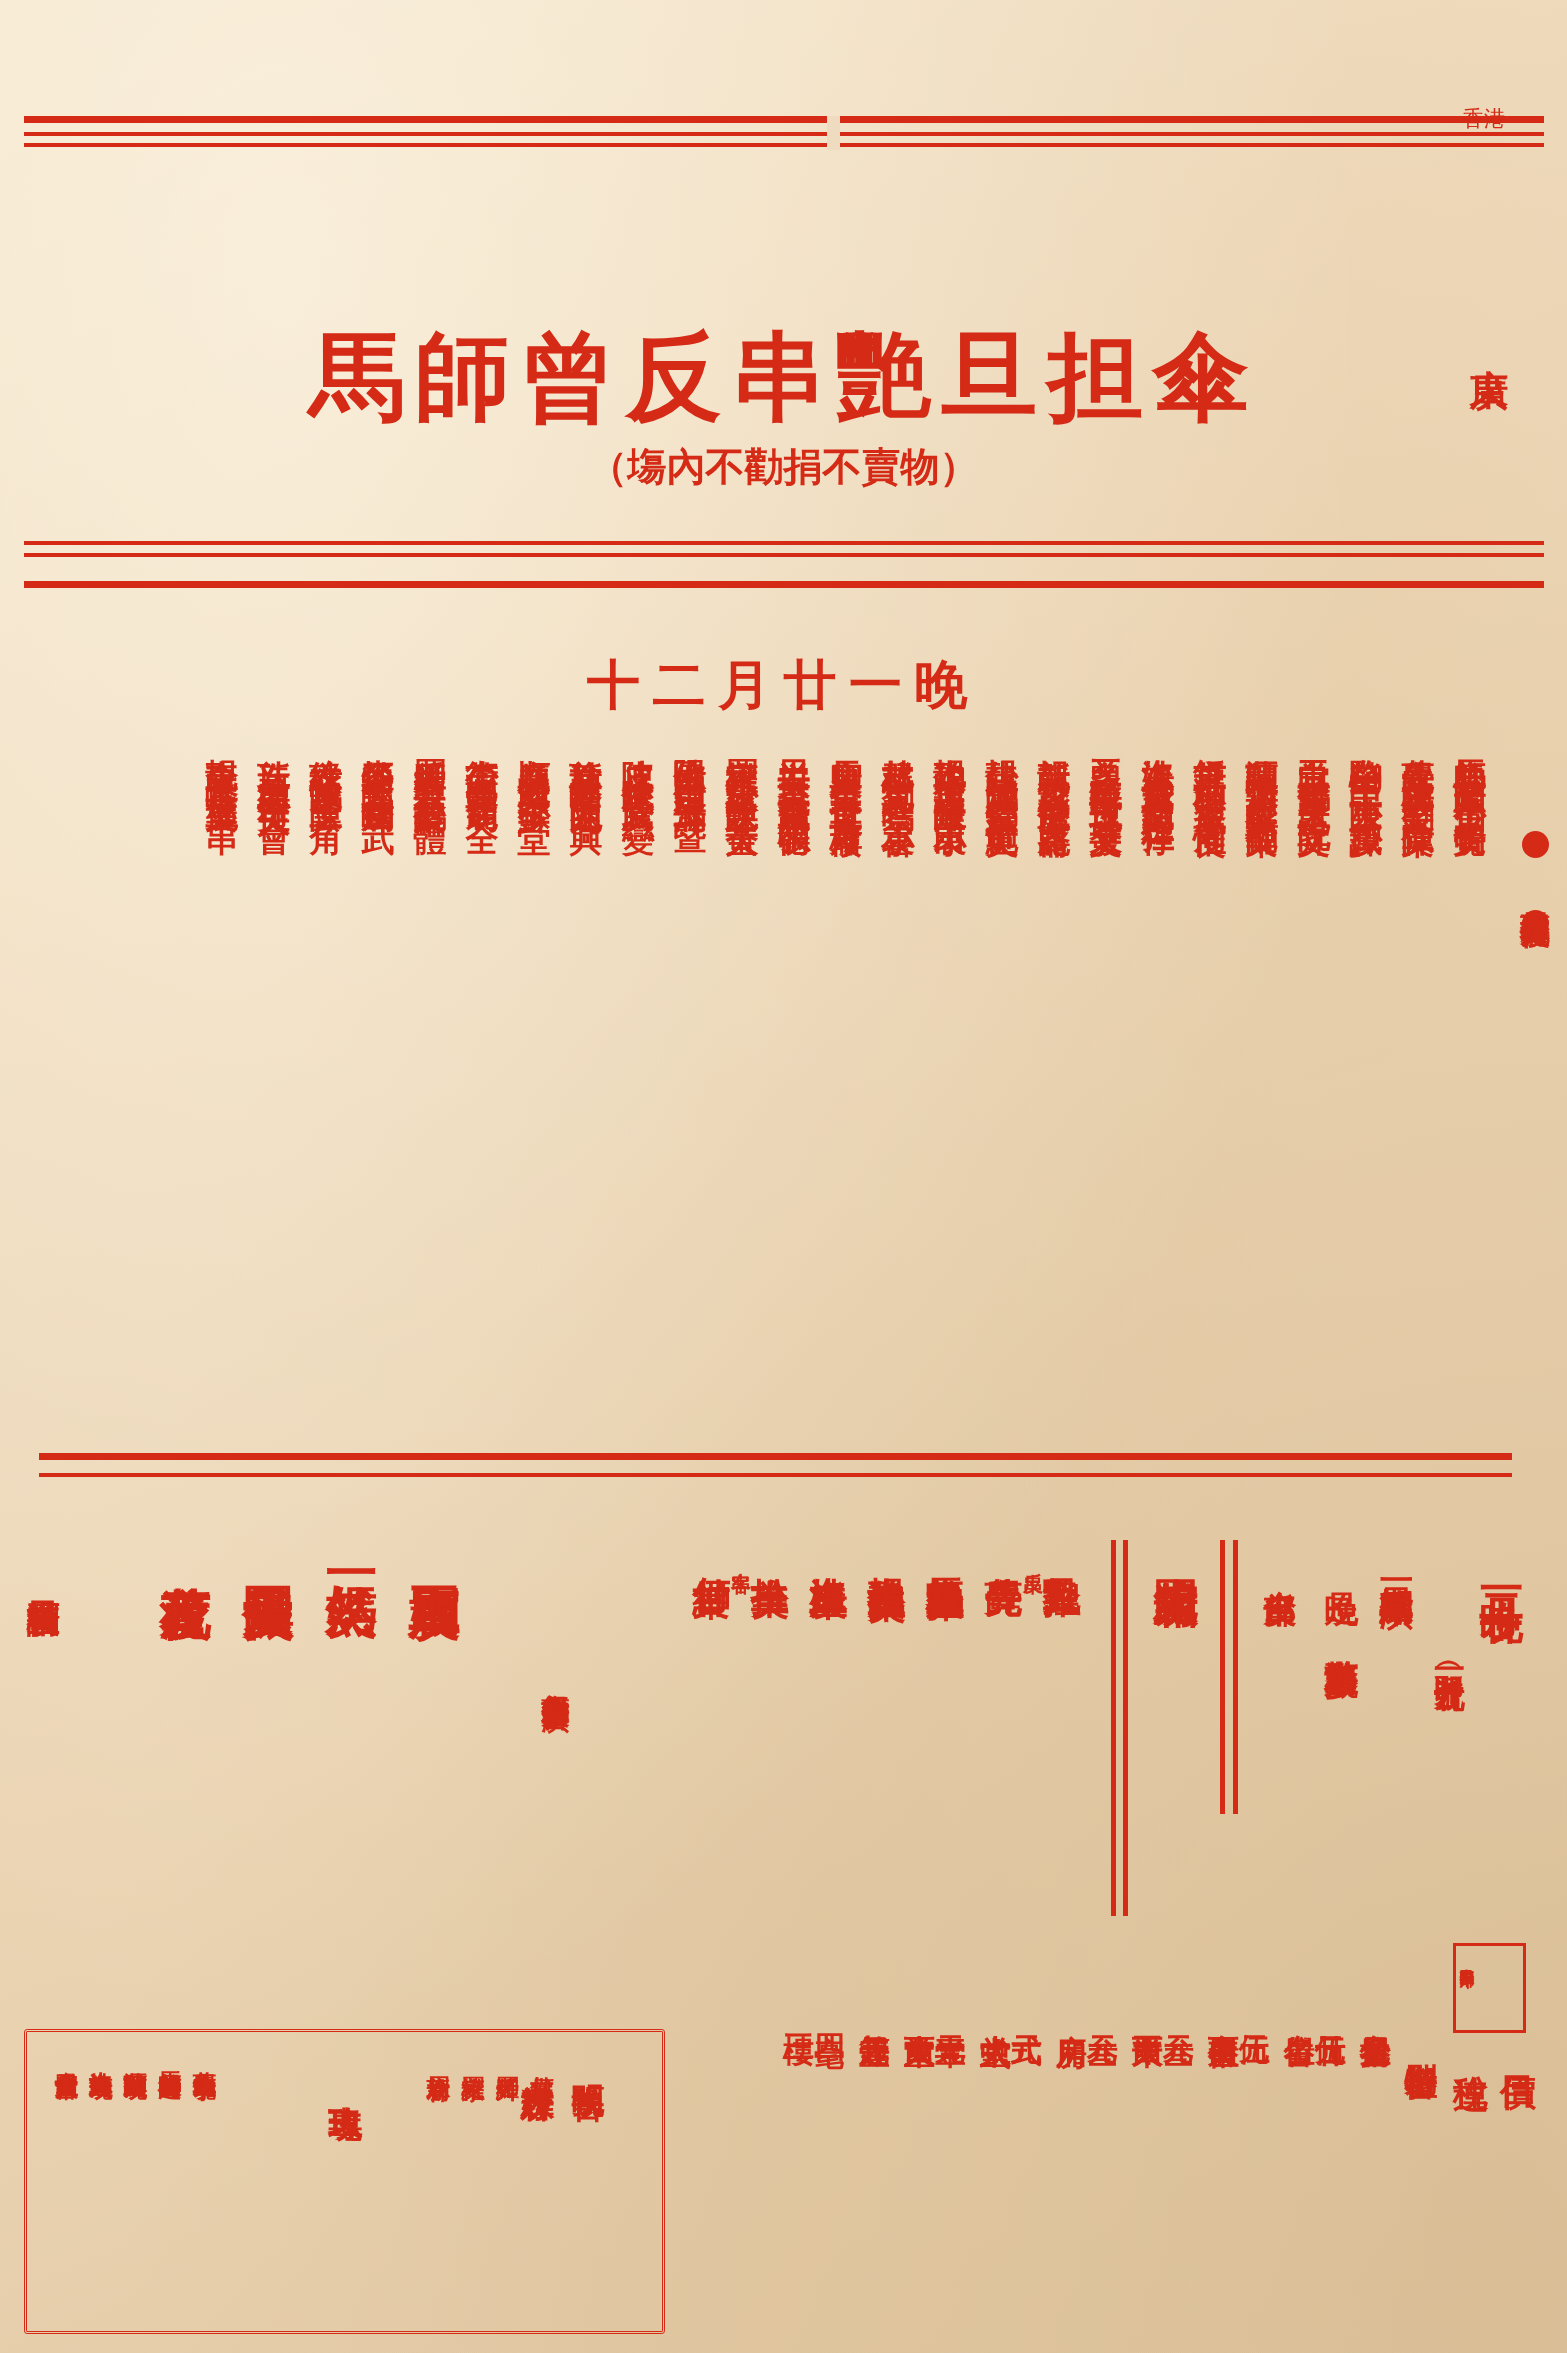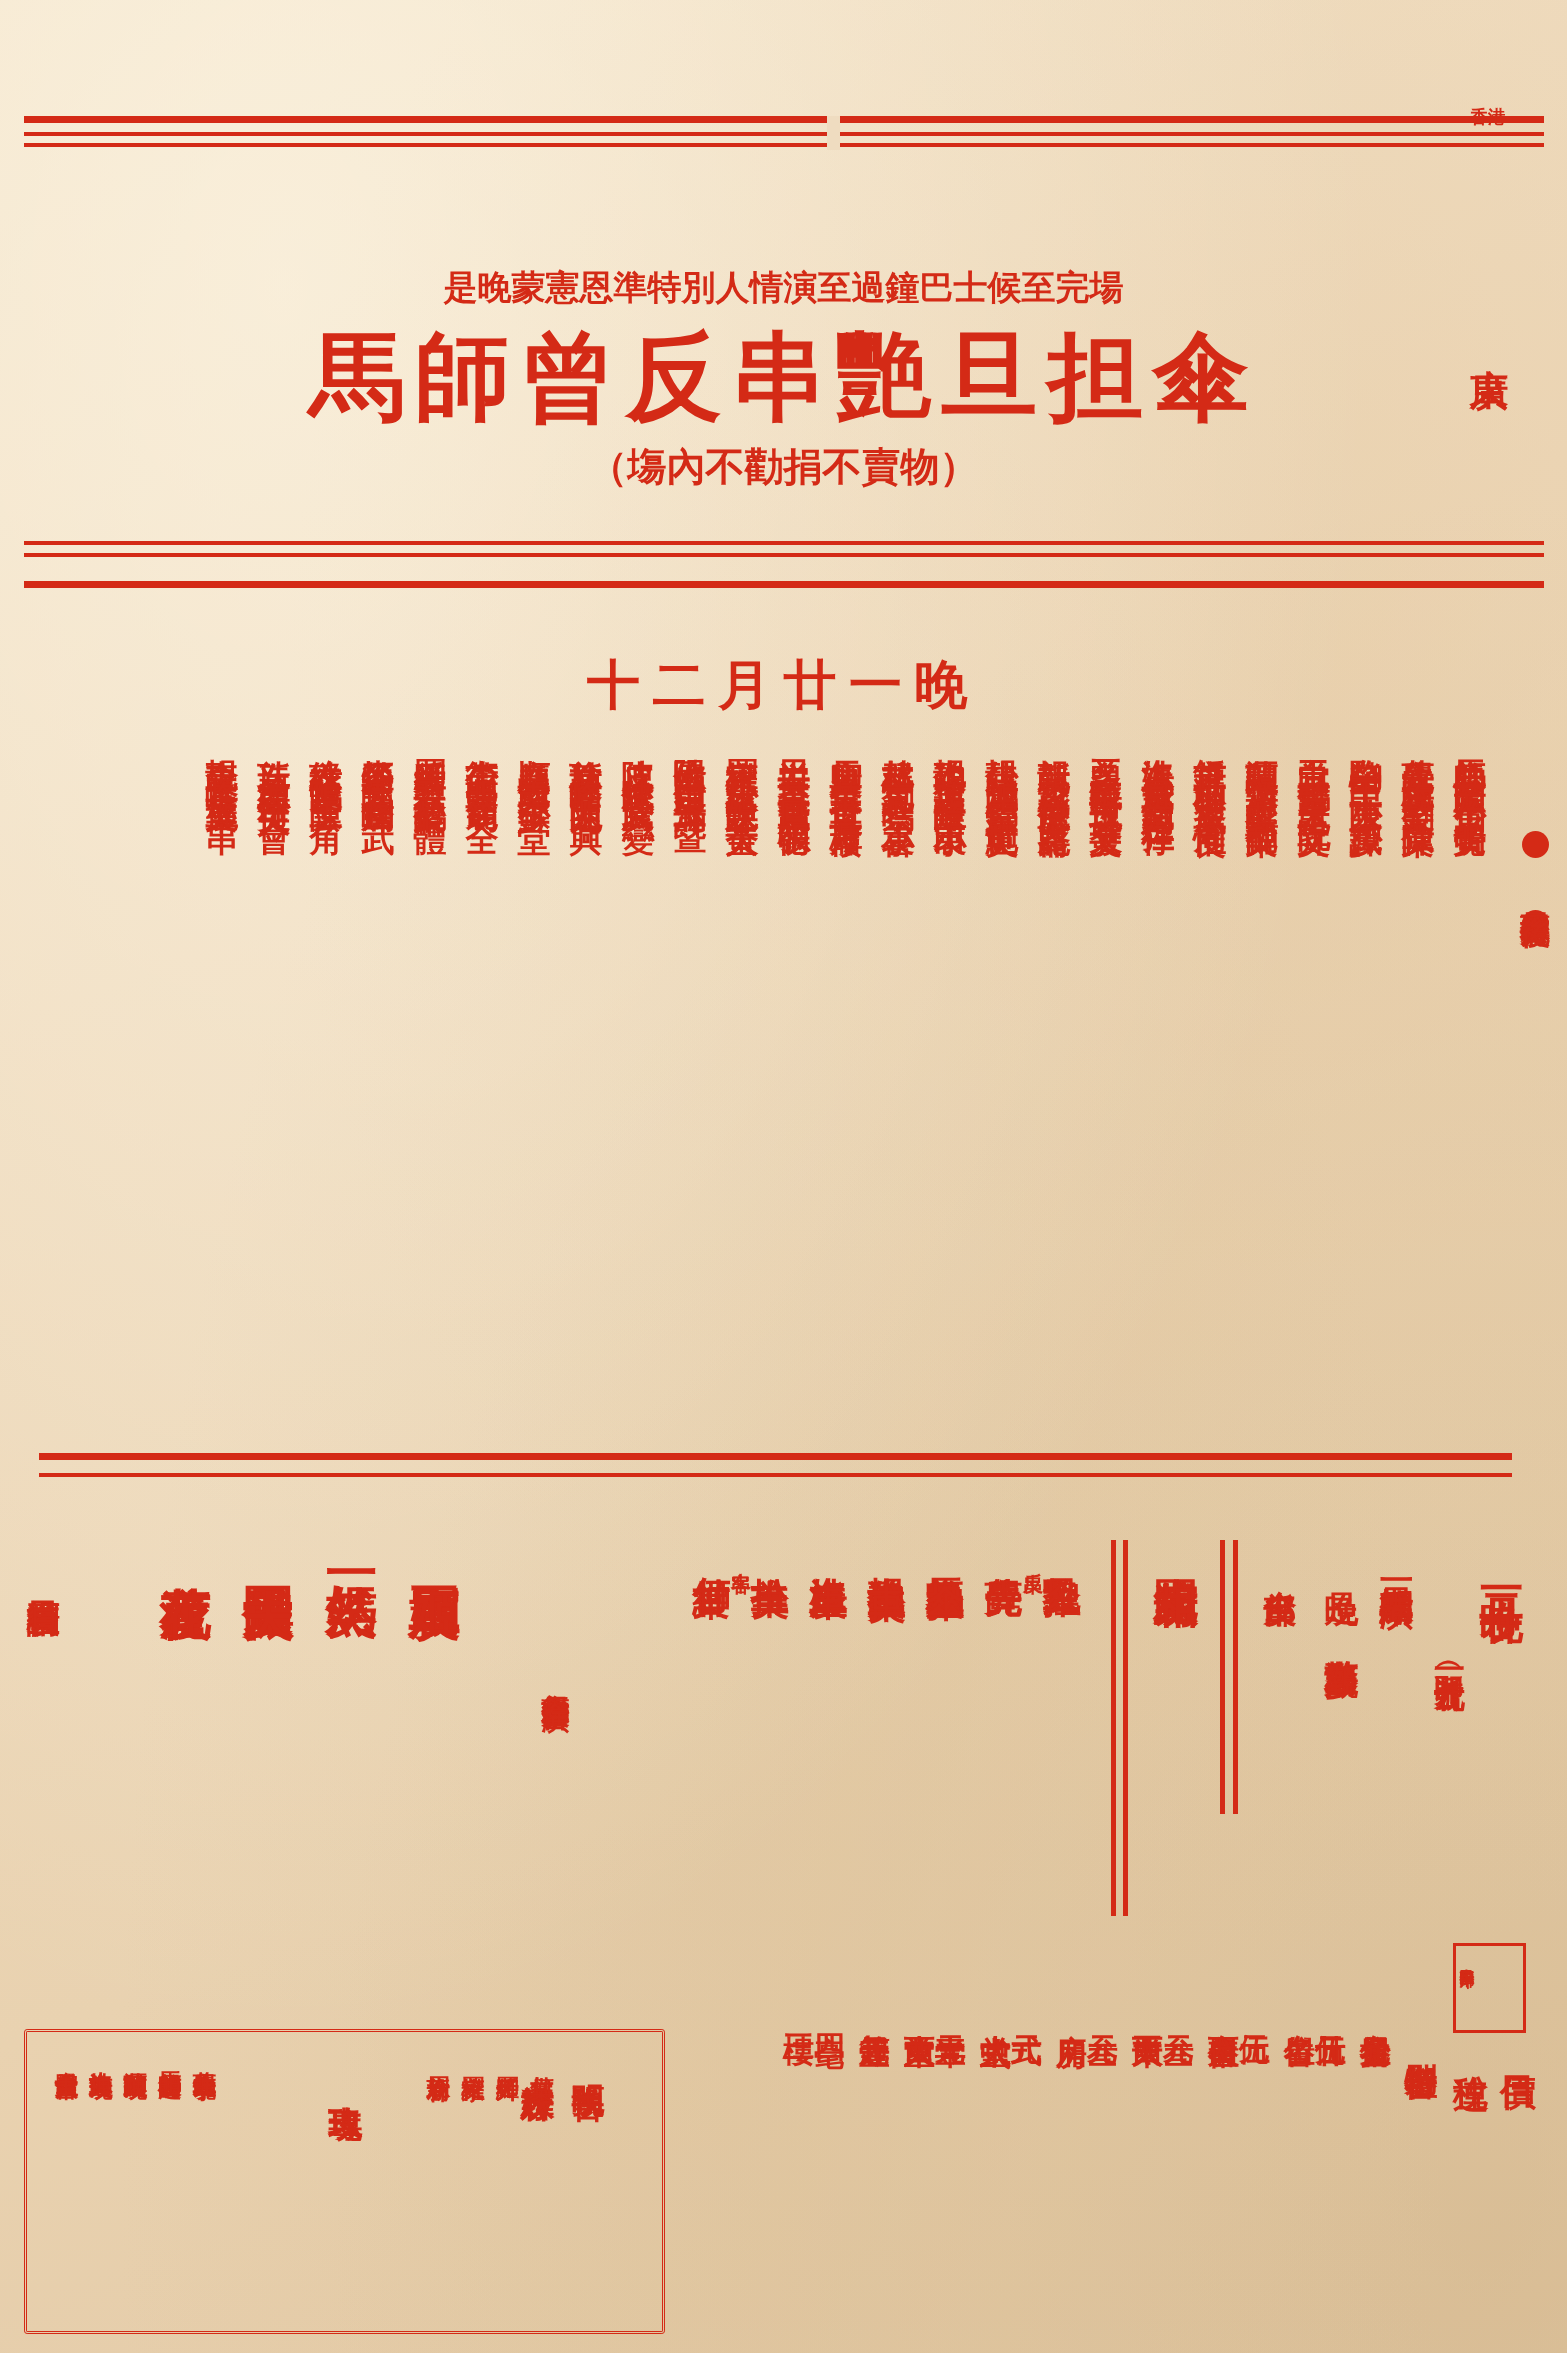--- a/index.html
+++ b/index.html
@@ -42,21 +42,21 @@
   
   .hdr-line1{
     position:absolute;top:125px;left:0;width:1567px;
     text-align:center;
     font-size:49px;font-weight:bold;
     letter-spacing:1.6px;
     direction:rtl;
   }
   .hdr-hk{
     position:absolute;top:108px;right:61px;
-    font-size:18px;font-weight:bold;margin-left:16px;
+    font-size:22px;font-weight:normal;margin-left:16px;
   }
   .hdr-line2{
     position:absolute;top:190px;left:0;width:1567px;
     text-align:center;
     font-size:35px;font-weight:bold;
     direction:rtl;
   }
   .hdr-big{
     position:absolute;top:247px;left:0;width:1567px;
     text-align:center;
@@ -143,21 +143,20 @@
 
 <div class="paper"></div>
 <div class="sheet" id="sheet">
 
   <div class="rule hrule-thick" style="left:23.5px;top:116px;width:1520px;"></div>
   <div class="rule hrule-thin" style="left:23.5px;top:132px;width:1520px;"></div>
   <div class="rule hrule-thin" style="left:23.5px;top:143px;width:1520px;"></div>
   <div class="rule" style="left:827px;top:116px;width:12.5px;height:34px;background:#efdcc0;"></div>
 
   <div class="hdr-hk h">香港</div>
-  <div class="hdr-line2 h" style="top:270px;font-size:34px;">是晚蒙憲恩準特別人情演至過鐘巴士候至完場</div>
   <div class="hdr-kw v" style="top:338px;right:58px;font-size:39px;">廣東</div>
   <div class="hdr-big h" style="top:329px;font-size:96px;">馬師曾反串艷旦担傘</div>
   <div class="hdr-paren h" style="top:447px;font-size:39px;">（塲內不勸捐不賣物）</div>
 
   <div class="rule hrule-thin" style="left:23.5px;top:541px;width:1520px;"></div>
   <div class="rule hrule-thin" style="left:23.5px;top:553px;width:1520px;"></div>
   <div class="rule hrule-thick" style="left:23.5px;top:581px;width:1520px;"></div>
 
   <div class="cast-title h" style="top:658px;">十二月廿一晚</div>
 

